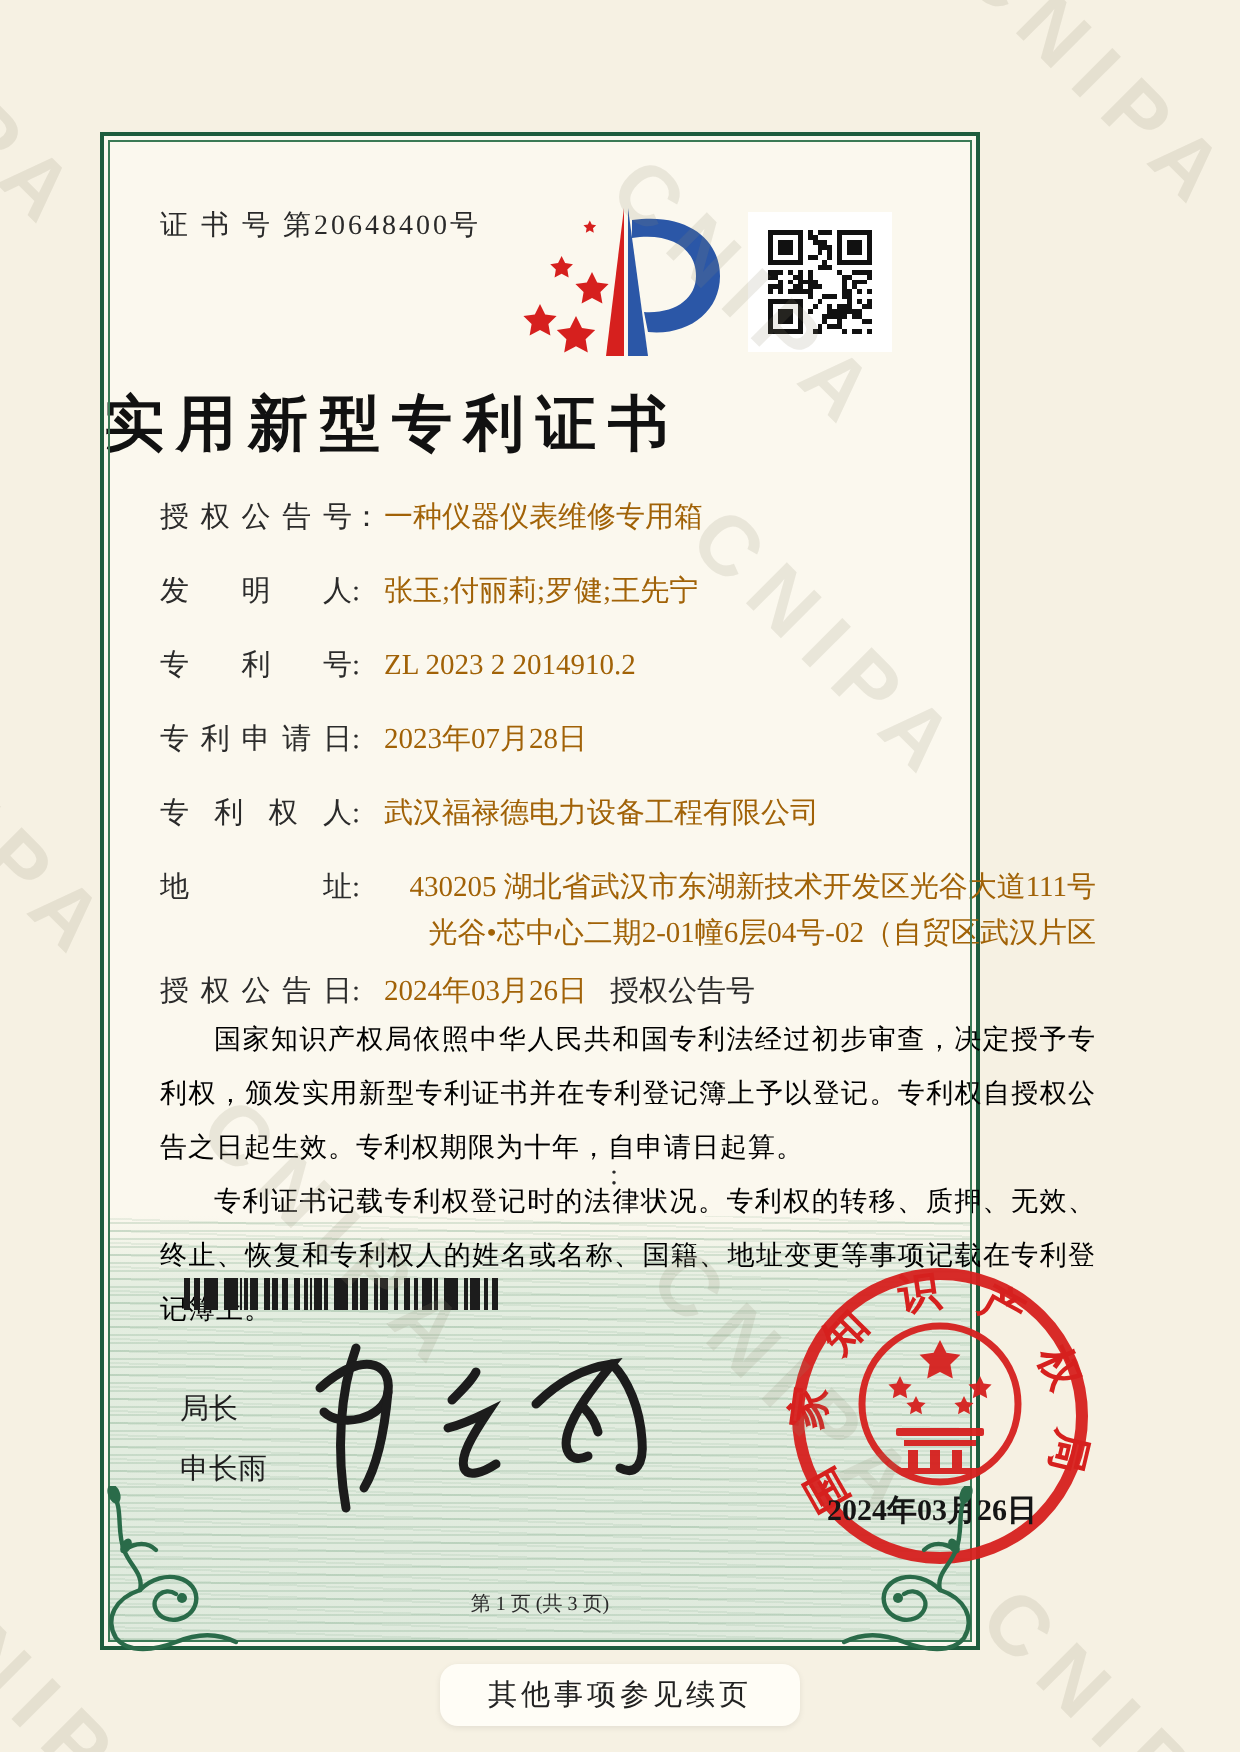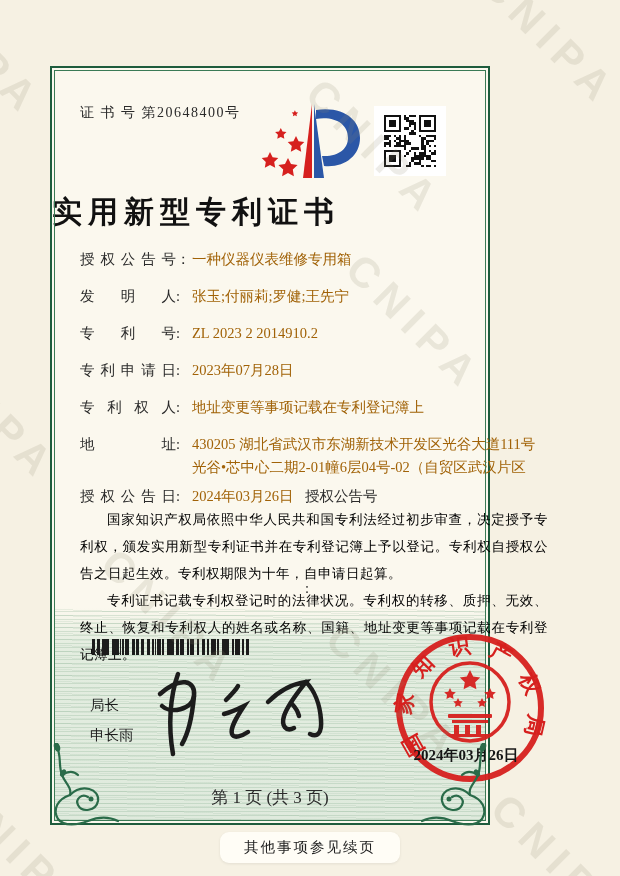--- a/index.html
+++ b/index.html
@@ -126,21 +126,21 @@
   
   .seal { position:absolute; left:338px; top:562px; width:160px; height:164px; z-index:3; }
 
   
   .flourish { position:absolute; bottom:-4px; width:72px; height:84px; z-index:4; }
   .flourish.left { left:-4px; }
   .flourish.right { right:-4px; transform:scaleX(-1); }
 
   .page-no {
     position:absolute; left:0; bottom:14px; width:100%;
-    text-align:center; font-size:17px; color:#2b2b2b; z-index:2;
+    text-align:center; font-size:10px; color:#2b2b2b; z-index:2;
   }
 
   
   .note-box {
     position:absolute; left:50%; top:832px; transform:translateX(-50%);
     background:#fffdf6;
     border-radius:9px;
     padding:6px 24px;
     font-size:14.5px; letter-spacing:2px; color:#222;
     box-shadow:0 1px 3px rgba(0,0,0,0.08);
@@ -331,26 +331,26 @@
       <span class="fvalue">ZL 2023 2 2014910.2</span>
     </div>
     <div class="frow">
       <span class="flabel">专利申请日</span>
       <span class="fcolon">:</span>
       <span class="fvalue">2023年07月28日</span>
     </div>
     <div class="frow">
       <span class="flabel">专利权人</span>
       <span class="fcolon">:</span>
-      <span class="fvalue">地址变更等事项记载在专利登记簿上</span>
+      <span class="fvalue">武汉福禄德电力设备工程有限公司</span>
     </div>
     <div class="frow" style="margin-bottom:6px;">
       <span class="flabel">地址</span>
       <span class="fcolon">:</span>
-      <span class="fvalue" style="line-height:23px;">430205 湖北省武汉市东湖新技术开发区光谷大道111号 光谷•芯中心二期2-01幢6层04号-02（自贸区武汉片区</span>
+      <span class="fvalue" style="line-height:23px;text-align:right;">430205 湖北省武汉市东湖新技术开发区光谷大道111号 光谷•芯中心二期2-01幢6层04号-02（自贸区武汉片区</span>
     </div>
     <div class="frow-auth">
       <span class="auth-left">
         <span class="flabel">授权公告日</span>
         <span class="fcolon">:</span>
         <span class="fvalue">2024年03月26日</span>
       </span>
       <span class="auth-right">
         <span class="flabel">授权公告号</span>
         <span class="fcolon">:</span>

